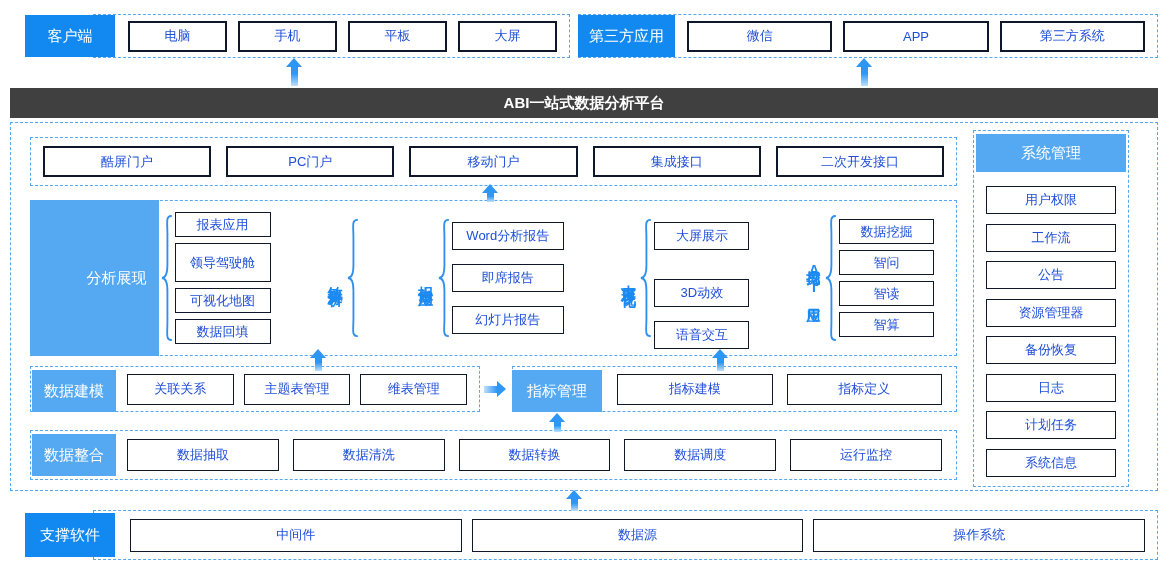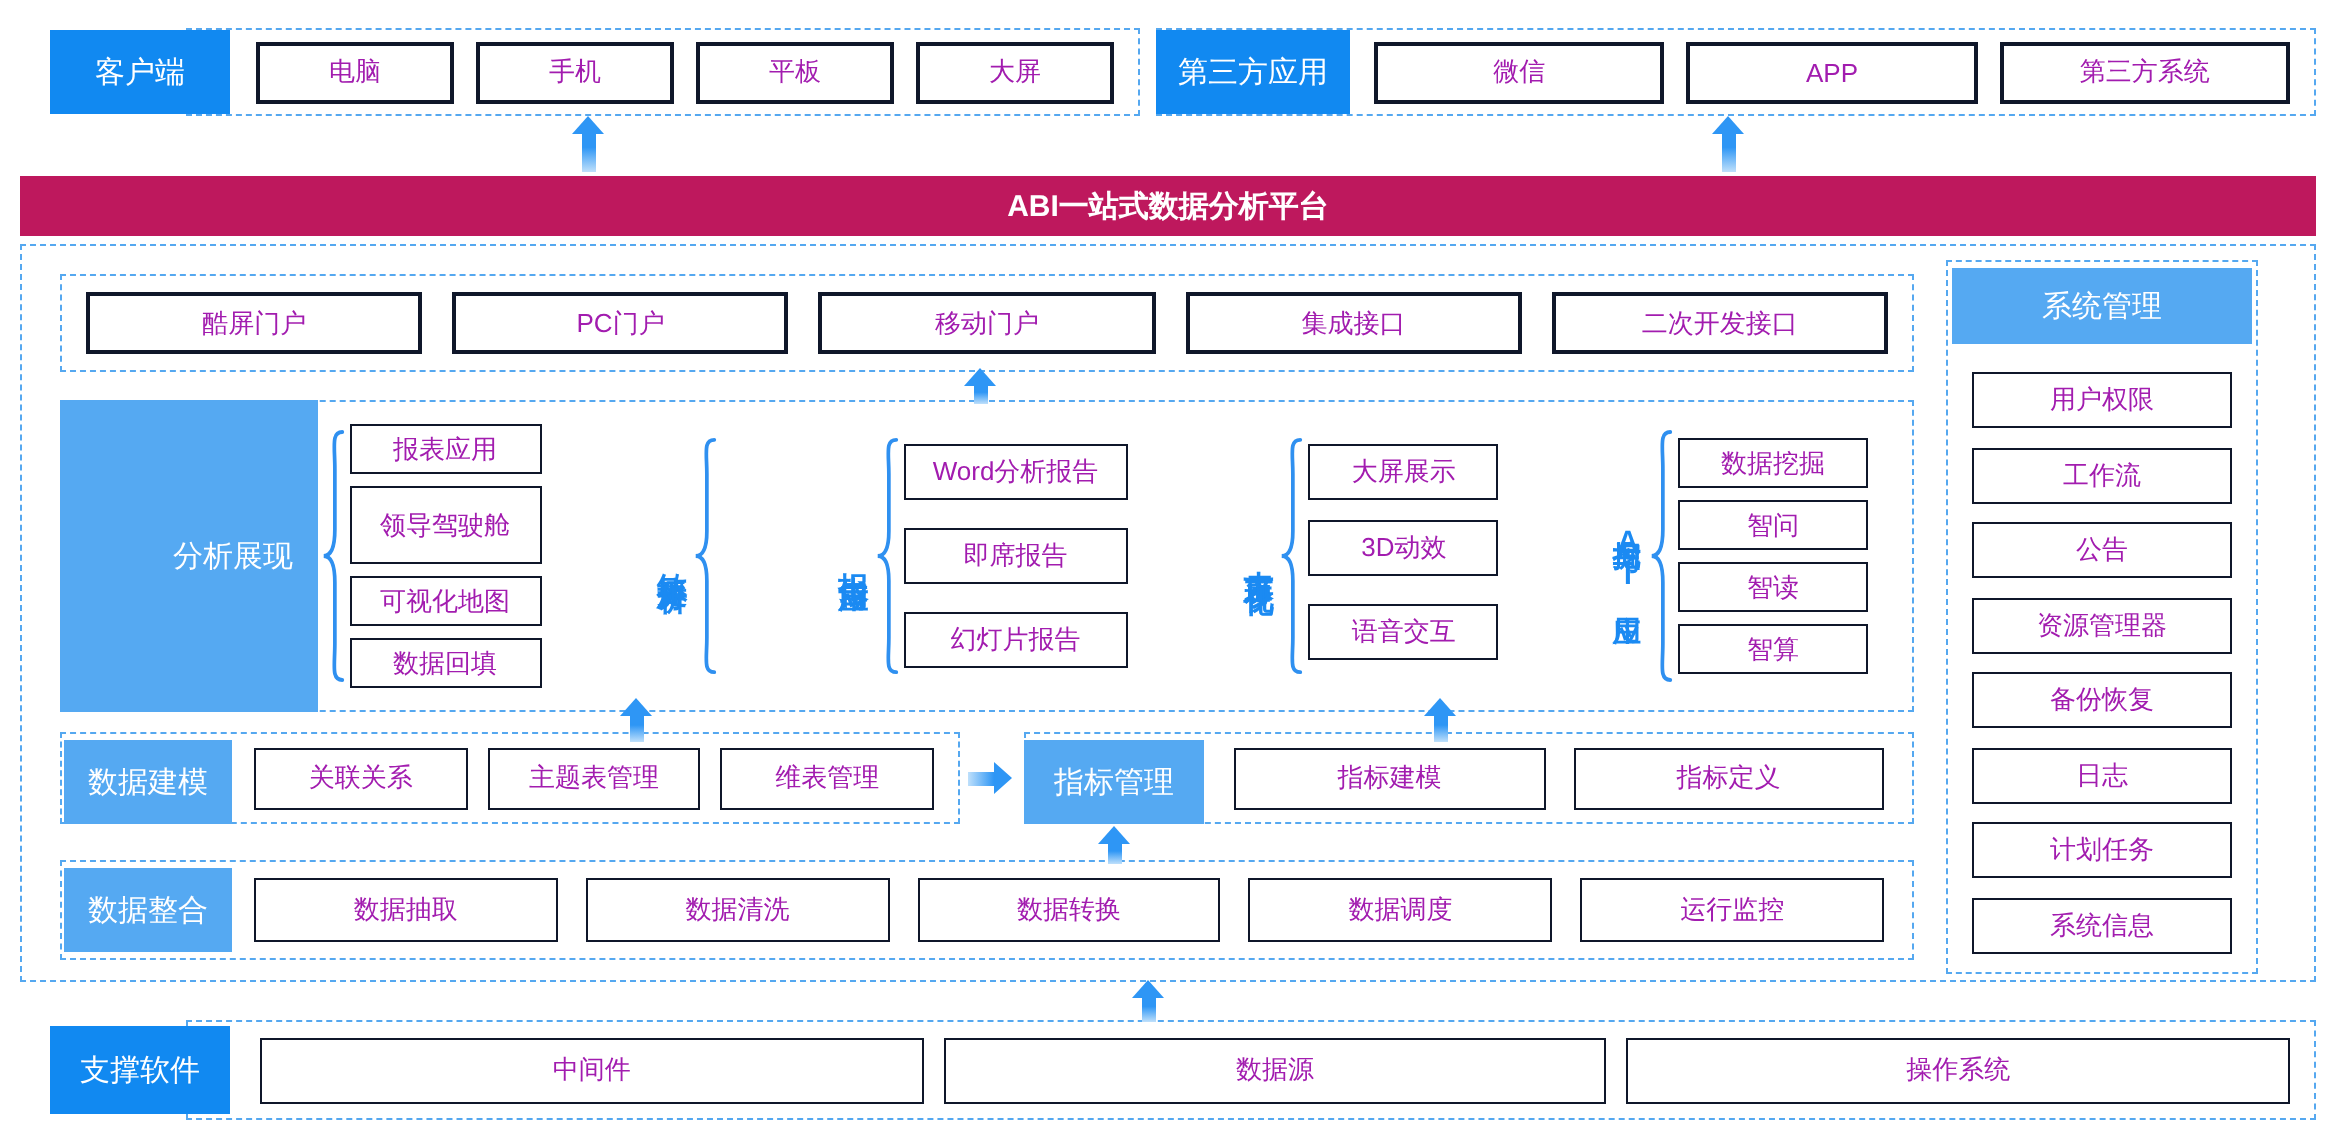--- a/index.html
+++ b/index.html
@@ -1,23 +1,23 @@
 <!DOCTYPE html>
 <html><head>
 <meta charset="utf-8">
 <style>
   html,body{margin:0;padding:0;background:#fff;font-family:"Liberation Sans","DejaVu Sans",sans-serif;}
   .stage{position:relative;width:1169px;height:572px;background:#fff;overflow:hidden;}
   .abs{position:absolute;}
   .lbl-primary{background:#1189f1;color:#fff;font-size:15px;display:flex;align-items:center;justify-content:center;z-index:4;}
   .lbl-secondary{background:#55a9f2;color:#fff;font-size:15px;display:flex;align-items:center;justify-content:center;z-index:4;}
   .dash{border:1px dashed #55a8f0;box-sizing:border-box;background:#fff;}
-  .box{background:#fff;border:1px solid #0f172a;box-sizing:border-box;color:#a21caf;font-size:13px;display:flex;align-items:center;justify-content:center;white-space:nowrap;}
+  .box{background:#fff;border:1px solid #0f172a;box-sizing:border-box;color:#1d4ed8;font-size:13px;display:flex;align-items:center;justify-content:center;white-space:nowrap;}
   .b2{border-width:2px;}
-  .banner{background:#be185d;color:#fff;font-weight:bold;font-size:15px;display:flex;align-items:center;justify-content:center;}
+  .banner{background:#404040;color:#fff;font-weight:bold;font-size:15px;display:flex;align-items:center;justify-content:center;}
   .row-flex{display:flex;align-items:center;height:100%;box-sizing:border-box;}
   .row-flex .box{flex:1;height:31px;}
   .gap15>*+*{margin-left:15px;}
   .gap11>*+*{margin-left:11px;}
   .gap14>*+*{margin-left:14px;}
   .gap10>*+*{margin-left:10px;}
   .vlabel{writing-mode:vertical-rl;text-orientation:upright;color:#1b8af2;font-weight:bold;font-size:15px;letter-spacing:2px;line-height:1.1;}
   .group{display:flex;align-items:center;}
   .gcol{display:flex;flex-direction:column;justify-content:center;}
   .gcol .box{margin:3px 0;}
@@ -117,21 +117,21 @@
           <div class="box" style="width:112px;height:28px;margin:7px 0;">幻灯片报告</div>
         </div>
       </div>
 
       <div class="group">
         <span class="vlabel">大屏可视化</span>
         <svg class="brace" width="13" height="120" viewBox="0 0 14 126" preserveAspectRatio="none">
             <path d="M12 2 C6 2 8 9 8 20 L8 50 C8 59 6 63 2 63 C6 63 8 67 8 76 L8 106 C8 117 6 124 12 124" fill="none" stroke="#2f90f0" stroke-width="2" stroke-linecap="round"></path>
           </svg>
         <div class="gcol">
-          <div class="box" style="width:95px;height:28px;margin:3px 0;">大屏展示</div>
+          <div class="box" style="width:95px;height:28px;margin:22px 0;">大屏展示</div>
           <div class="box" style="width:95px;height:28px;margin:7px 0;">3D动效</div>
           <div class="box" style="width:95px;height:28px;margin:7px 0;">语音交互</div>
         </div>
       </div>
 
       <div class="group">
         <span class="vlabel" style="font-size:14px;letter-spacing:1px;">挖掘与AI应用</span>
         <svg class="brace" width="13" height="128" viewBox="0 0 14 126" preserveAspectRatio="none">
             <path d="M12 2 C6 2 8 9 8 20 L8 50 C8 59 6 63 2 63 C6 63 8 67 8 76 L8 106 C8 117 6 124 12 124" fill="none" stroke="#2f90f0" stroke-width="2" stroke-linecap="round"></path>
           </svg>

